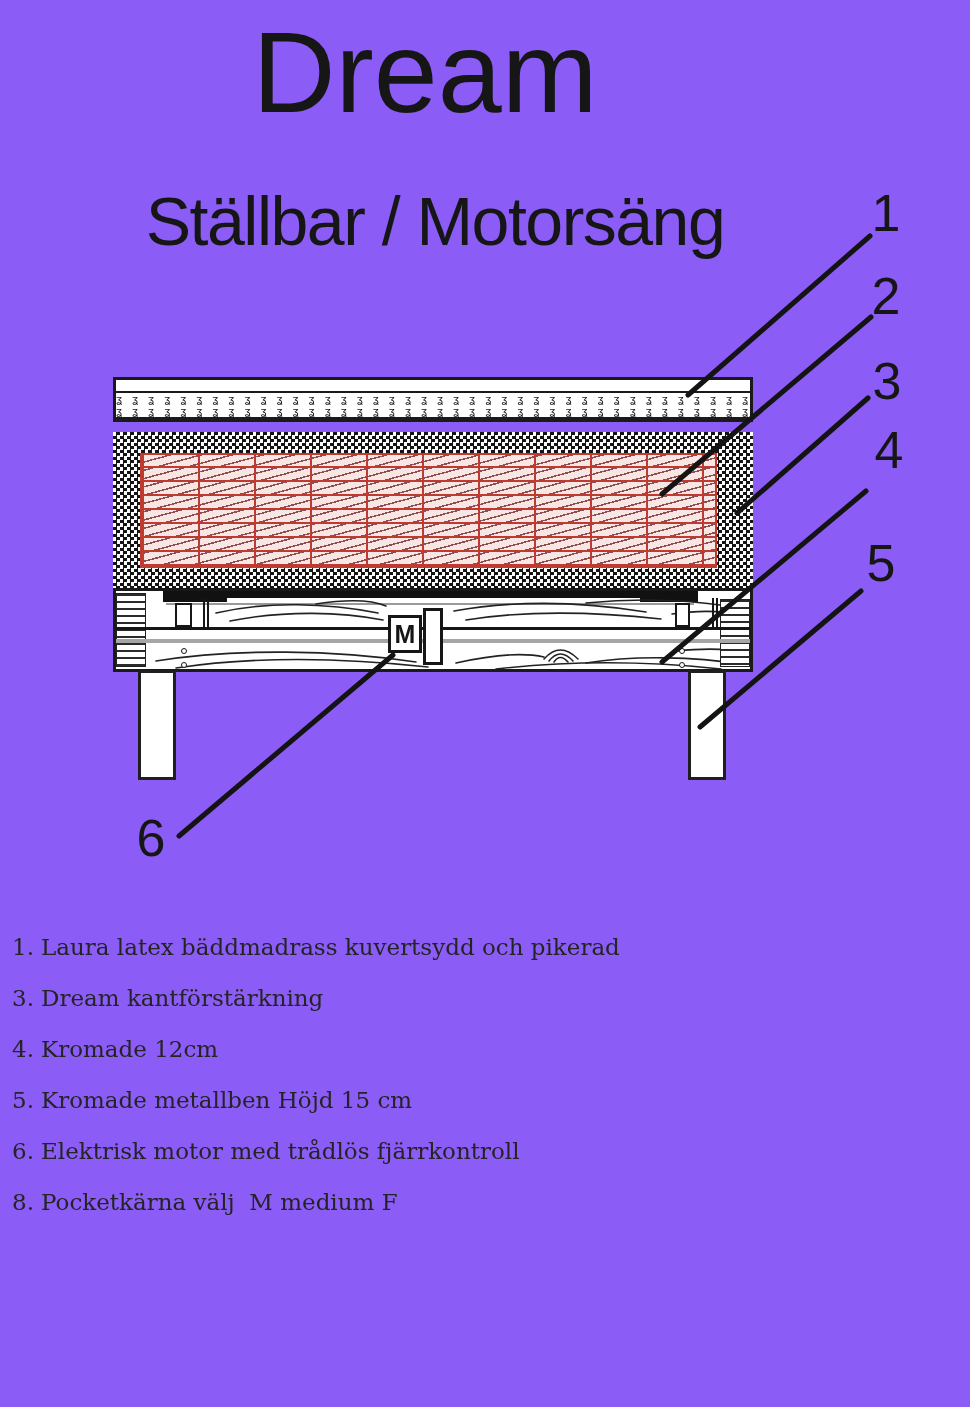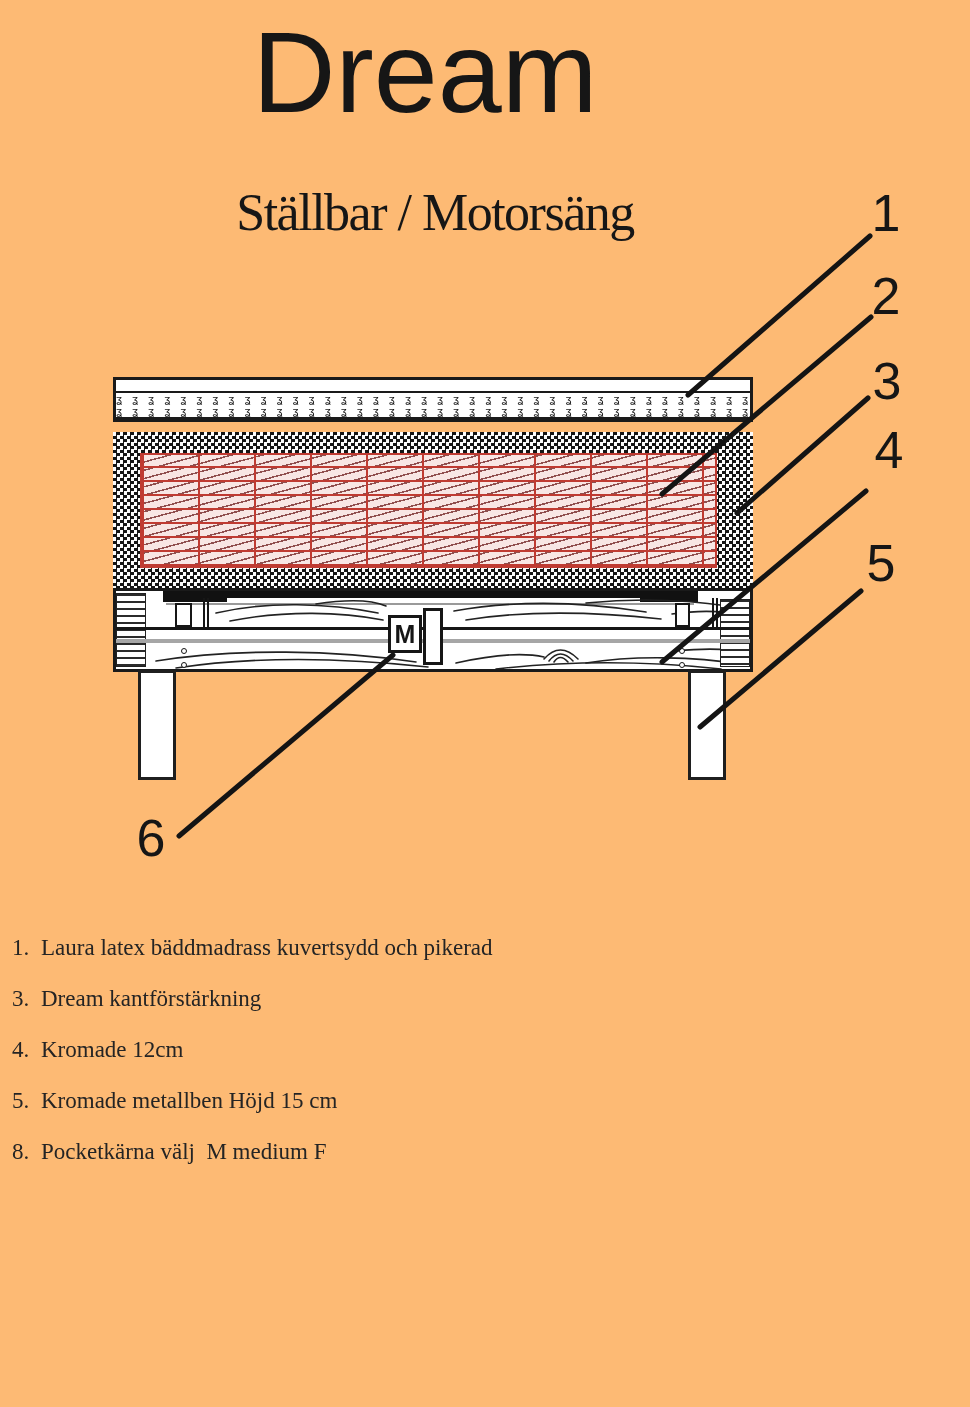--- a/index.html
+++ b/index.html
@@ -1,29 +1,29 @@
 <!DOCTYPE html>
 <html><head>
 <meta charset="utf-8">
 <style>
   * { margin:0; padding:0; box-sizing:border-box; }
   html,body { background:#ffffff; }
   .canvas {
-    position:relative; width:970px; height:1407px; background:#fdba74;
+    position:relative; width:970px; height:1407px; background:#8b5cf6;
     font-family:"Liberation Sans", sans-serif; color:#1a1a1a; overflow:hidden;
     --grid:#bf3b32; --fill:#f8e6e4; --hatch:#7d3434; --ink:#1a1a1a;
   }
   
   .title {
     position:absolute; top:12px; left:0; width:850px; text-align:center;
     font-size:115px; line-height:1.05; color:#161616;
   }
   .subtitle {
     position:absolute; top:184px; left:0; width:870px; text-align:center;
-    font-size:52px; line-height:1.1; letter-spacing:-1.5px; color:#161616;font-family:Liberation Serif, serif;
+    font-size:68px; line-height:1.1; letter-spacing:-1.5px; color:#161616;
   }
   
   .topper {
     position:absolute; left:113px; top:377px; width:640px; height:45px;
     border:3px solid var(--ink); background:#fff;
   }
   .quilt {
     position:absolute; left:0; right:0; top:11px; height:28px;
     border-top:2px solid var(--ink); border-bottom:2px solid var(--ink);
     overflow:hidden; font-size:11px; line-height:12px; letter-spacing:2px;
@@ -82,21 +82,21 @@
   .leg.l { left:138px; } .leg.r { left:688px; }
   
   .leaders { position:absolute; inset:0; z-index:10; pointer-events:none; }
   .callout {
     position:absolute; z-index:11; font-size:52px; line-height:1; color:#161616;
     transform:translate(-50%,-50%);
   }
   
   .features { position:absolute; left:12px; top:933px; width:940px;
     font-family:"DejaVu Serif", serif; font-size:23px; line-height:29px; color:#242424; }
-  .feat { margin-bottom:22px;font-family:Liberation Serif, serif; }
+  .feat { margin-bottom:22px; }
   .fnum { display:inline-block; min-width:29px; }
   .ftext { white-space:pre-wrap; }
 </style>
 </head>
 <body>
 
 <div class="canvas" style="--grid: #bf3b32; --fill: #f8e6e4; --hatch: #7d3434; --ink: #1a1a1a;">
 
   <div class="title">Dream</div>
   <div class="subtitle">Ställbar / Motorsäng</div>
@@ -182,17 +182,20 @@
     <div class="feat">
       <span class="fnum">3.</span><span class="ftext">Dream kantförstärkning</span>
     </div>
     <div class="feat">
       <span class="fnum">4.</span><span class="ftext">Kromade 12cm</span>
     </div>
     <div class="feat">
       <span class="fnum">5.</span><span class="ftext">Kromade metallben Höjd 15 cm</span>
     </div>
     <div class="feat">
+      <span class="fnum">6.</span><span class="ftext">Elektrisk motor med trådlös fjärrkontroll</span>
+    </div>
+    <div class="feat">
       <span class="fnum">8.</span><span class="ftext">Pocketkärna välj  M medium F</span>
     </div>
   </div>
 
 </div>
 
 </body></html>

